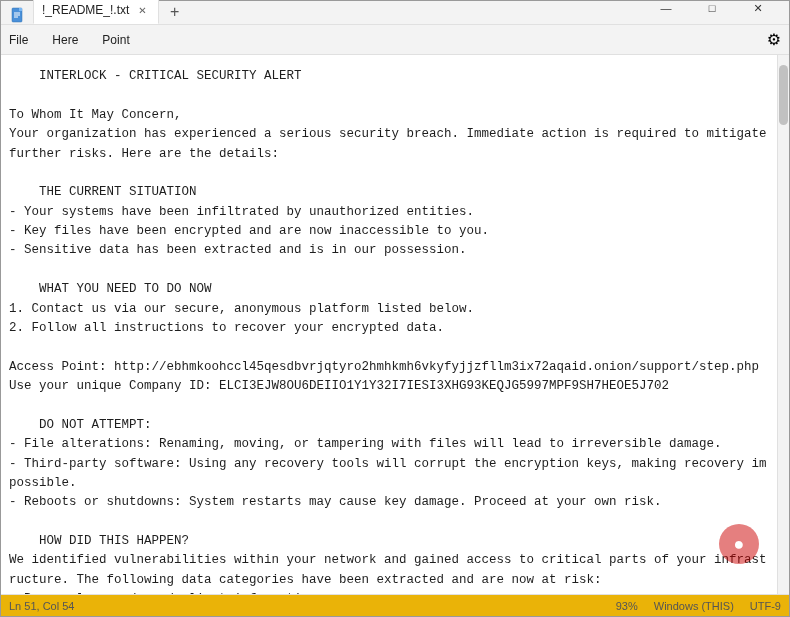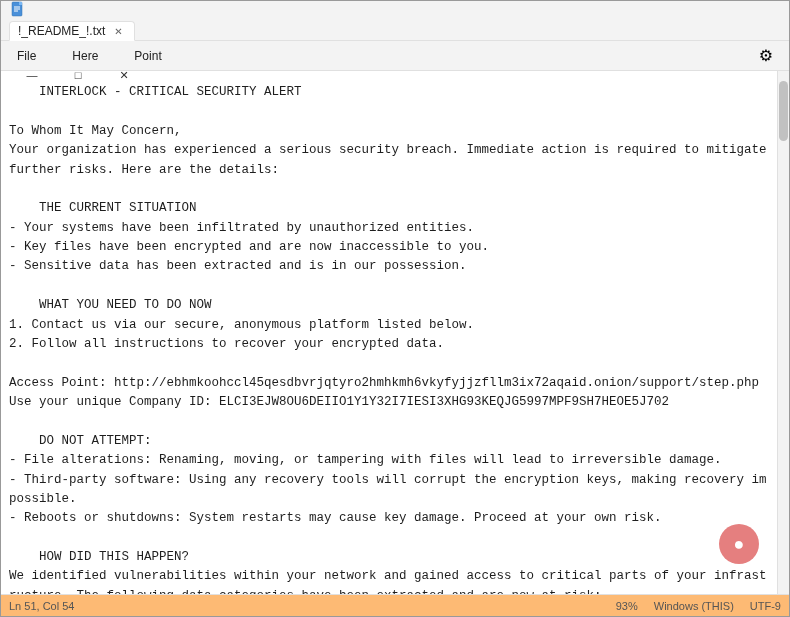--- a/index.html
+++ b/index.html
@@ -17,28 +17,27 @@
     .window {
       width: 790px;
       height: 617px;
       background: #ffffff;
       display: flex;
       flex-direction: column;
       border: 1px solid #999;
     }
 
     .title-bar {
-      height: 40px;
+      height: 24px;
       background: #f3f3f3;
       display: flex;
-      align-items: flex-start;
+      align-items: flex-end;
       padding: 0 8px;
       border-bottom: 1px solid #e0e0e0;
       user-select: none;
-      flex-direction: column;
     }
 
     .title-bar-icon {
       width: 18px;
       height: 18px;
       margin-right: 6px;
       display: flex;
       align-items: center;
       justify-content: center;
     }
@@ -102,22 +101,22 @@
       cursor: pointer;
     }
 
     
     .menu-bar {
       height: 30px;
       background: #f3f3f3;
       border-bottom: 1px solid #e0e0e0;
       display: flex;
       align-items: center;
-      padding: 0 8px;
-      gap: 20px;
+      padding: 0 0;
+      gap: 8px;
     }
 
     .menu-item {
       padding: 4px 8px;
       font-size: 12px;
       color: #222;
       cursor: pointer;
       border-radius: 3px;
     }
 
@@ -166,21 +165,21 @@
       left: 1px;
       right: 1px;
       height: 60px;
       background: #c1c1c1;
       border-radius: 6px;
     }
 
     
     .status-bar {
       height: 22px;
-      background: #fdba74;
+      background: #eab308;
       border-top: 1px solid #e0e0e0;
       display: flex;
       align-items: center;
       padding: 0 8px;
       font-size: 11px;
       color: #555;
       gap: 16px;
     }
 
     .status-spacer { flex: 1; }

